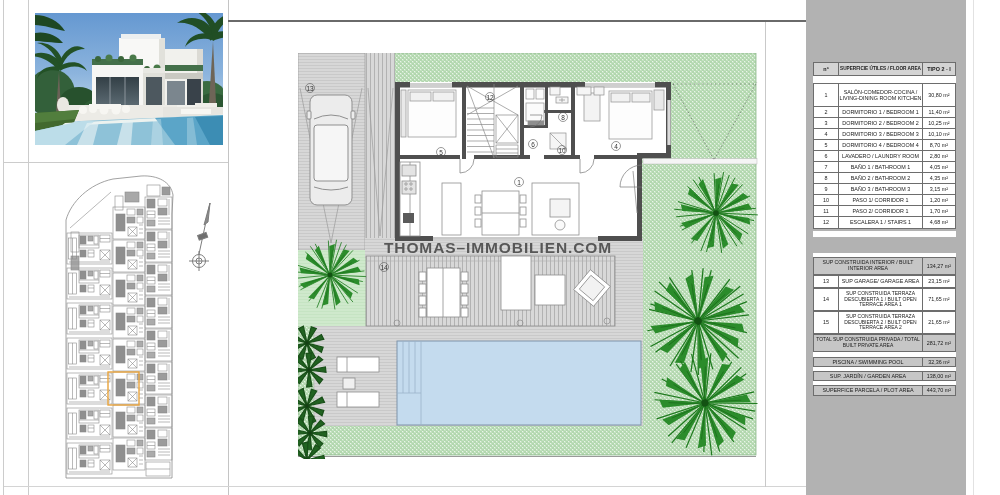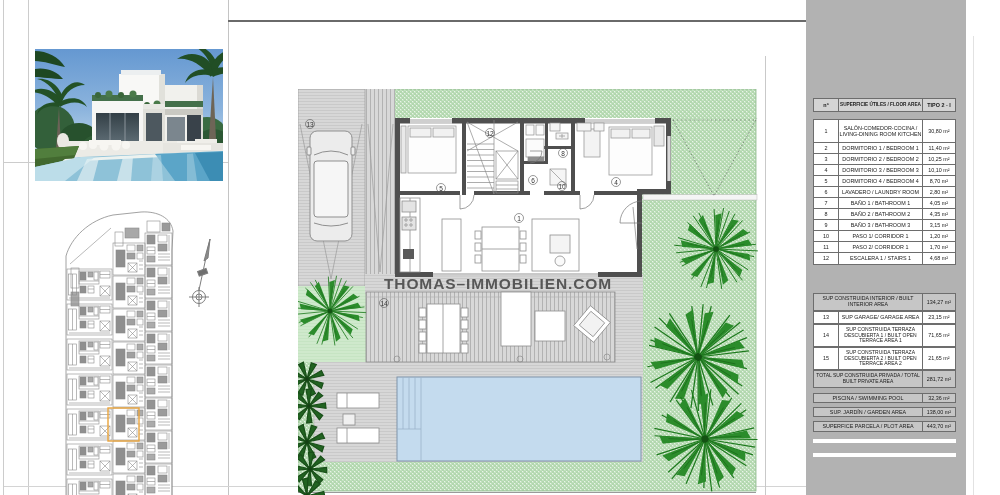--- a/index.html
+++ b/index.html
@@ -1,17 +1,17 @@
 <!DOCTYPE html>
 <html><head>
 <meta charset="utf-8">
 <style>
 html,body{margin:0;padding:0;}
 body{width:1000px;height:495px;position:relative;background:#ffffff;font-family:"Liberation Sans",sans-serif;overflow:hidden;}
-.abs{position:absolute;margin-top:36px;}
+.abs{position:absolute;}
 .vline{position:absolute;width:1px;background:#cccccc;top:0;bottom:0;}
 .hline{position:absolute;height:1px;background:#cccccc;}
 
 #panel{position:absolute;left:806px;top:0;width:160px;height:495px;background:#b2b2b2;}
 #tableblock{font-size:5.4px;color:#1a1a1a;}
 .trow{position:absolute;left:0;width:143px;box-sizing:border-box;border:1px solid #6d6d6d;background:#ffffff;display:flex;}
 .trow.gray{background:#c6c6c6;}
 .trow>div{box-sizing:border-box;display:flex;align-items:center;justify-content:center;text-align:center;line-height:1.12;overflow:hidden;}
 .c0{width:24px;}
 .c1{width:85px;border-left:1px solid #6d6d6d;border-right:1px solid #6d6d6d;}

